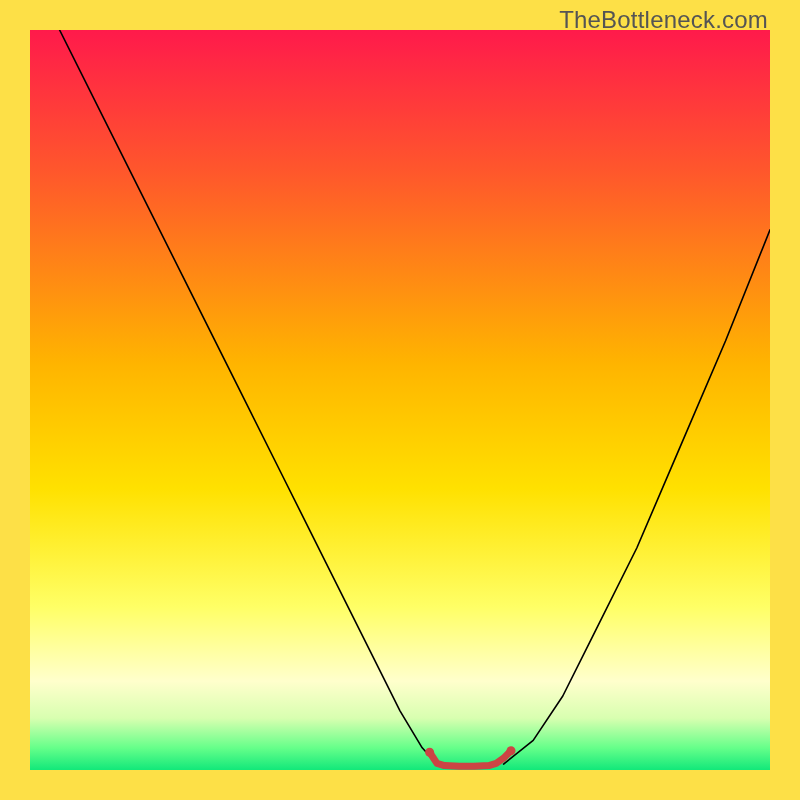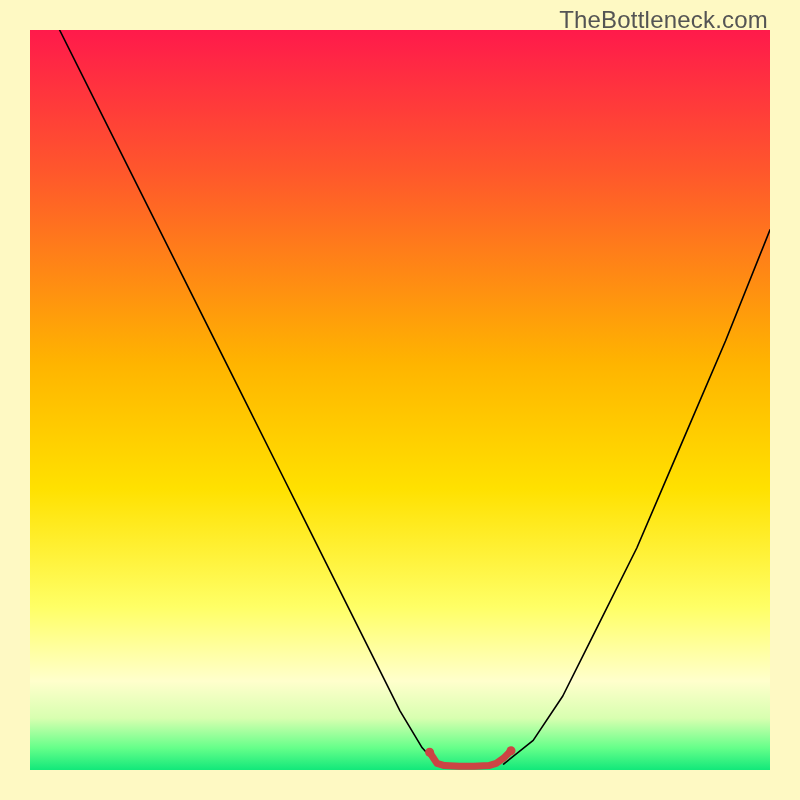--- a/index.html
+++ b/index.html
@@ -1,16 +1,16 @@
 <!DOCTYPE html>
 <html><head>
 <meta charset="utf-8">
 <style>
   html,body{margin:0;padding:0;width:800px;height:800px;overflow:hidden;background:#000;font-family:Arial,Helvetica,sans-serif}
-  .frame{position:absolute;inset:0;background:#fef9c3}
+  .frame{position:absolute;inset:0;background:#fde047}
   .plot{position:absolute;left:30px;top:30px;width:740px;height:740px}
   .watermark{position:absolute;top:6px;right:32px;color:#545454;font-size:24px;font-weight:400;letter-spacing:.2px}
   svg{display:block}
 </style>
 </head>
 <body>
 
 <div class="frame">
   <div class="plot">
     <svg id="chart-svg" width="740" height="740" viewBox="0 0 740 740" preserveAspectRatio="none">

